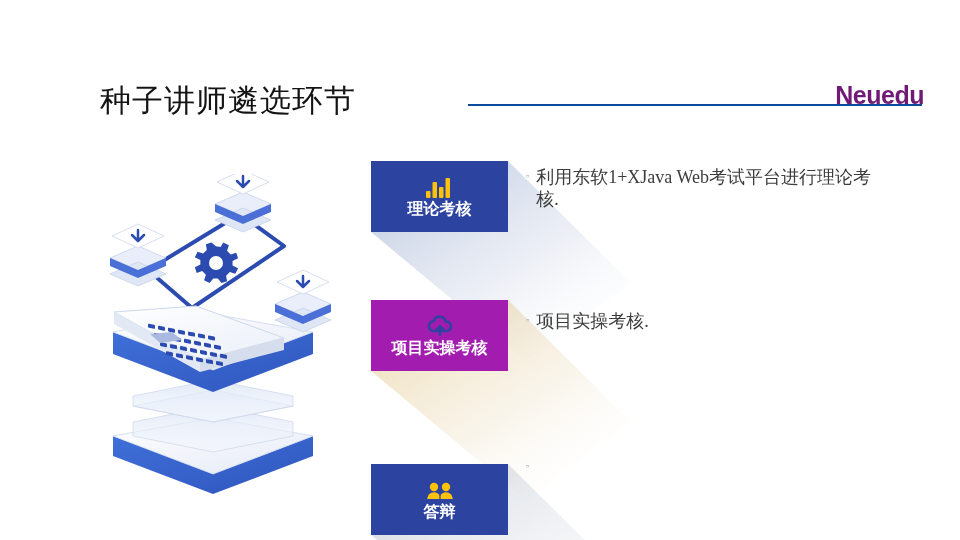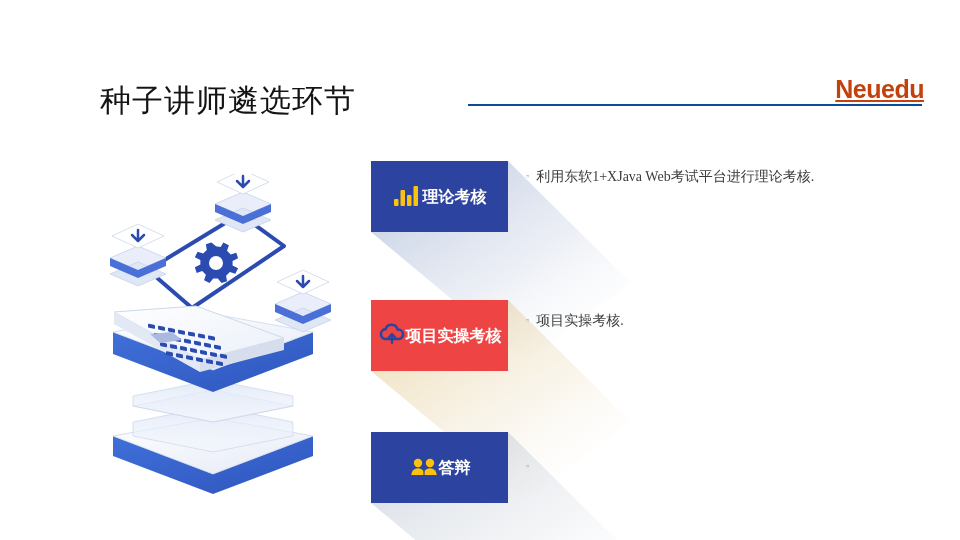--- a/index.html
+++ b/index.html
@@ -26,27 +26,26 @@
     top: 32px;
     font-family: "Liberation Serif", "DejaVu Serif", serif;
     font-size: 31px;
     color: #141414;
     letter-spacing: 1px;
     white-space: nowrap;
   }
   .brand-logo {
     position: absolute;
     right: 36px;
-    top: 27px;
+    top: 33px;
     font-family: "Liberation Sans", "DejaVu Sans", sans-serif;
     font-size: 25px;
     font-weight: bold;
-    color: #c2410c;
+    color: #701a75;
     letter-spacing: -0.5px;
-    text-decoration: underline;
   }
   .header-rule {
     position: absolute;
     left: 468px;
     top: 56px;
     width: 454px;
     height: 2px;
     background: #0B4B9B;
   }
 
@@ -74,67 +73,67 @@
     height: 200px;
     pointer-events: none;
   }
   .step-box {
     position: absolute;
     left: 0;
     top: 0;
     width: 137px;
     height: 71px;
     display: flex;
-    flex-direction: row;
+    flex-direction: column;
     align-items: center;
     justify-content: center;
     box-sizing: border-box;
   }
   .step-box.blue  { background: #2C44A0; }
-  .step-box.amber { background: #ef4444; }
+  .step-box.amber { background: #a21caf; }
   .step-icon {
     height: 22px;
     display: flex;
     align-items: flex-end;
     justify-content: center;
     margin-bottom: 3px;
   }
   .step-label {
     font-family: "Liberation Serif", "DejaVu Serif", serif;
     font-size: 16px;
     font-weight: bold;
     line-height: 1;
     white-space: nowrap;
   }
   .step-box.blue  .step-label { color: #ffffff; }
   .step-box.amber .step-label { color: #ffffff; }
 
   
   #step-0 { top: 113px; }
   #step-1 { top: 252px; }
-  #step-2 { top: 384px; }
+  #step-2 { top: 416px; }
 
   
   .bullet {
     position: absolute;
     left: 526px;
     width: 350px;
     display: flex;
     align-items: flex-start;
   }
   .bullet-marker {
     color: #9AA0A6;
     font-size: 9px;
     line-height: 20px;
     margin-right: 7px;
     flex: none;
   }
   .bullet-text {
     font-family: "Liberation Serif", "DejaVu Serif", serif;
-    font-size: 14px;
+    font-size: 18px;
     line-height: 22px;
     color: #3C3C3C;
   }
   #bullet-0 { top: 118px; }
   #bullet-1 { top: 262px; }
   #bullet-2 { top: 408px; }
 </style>
 </head>
 <body>
 

